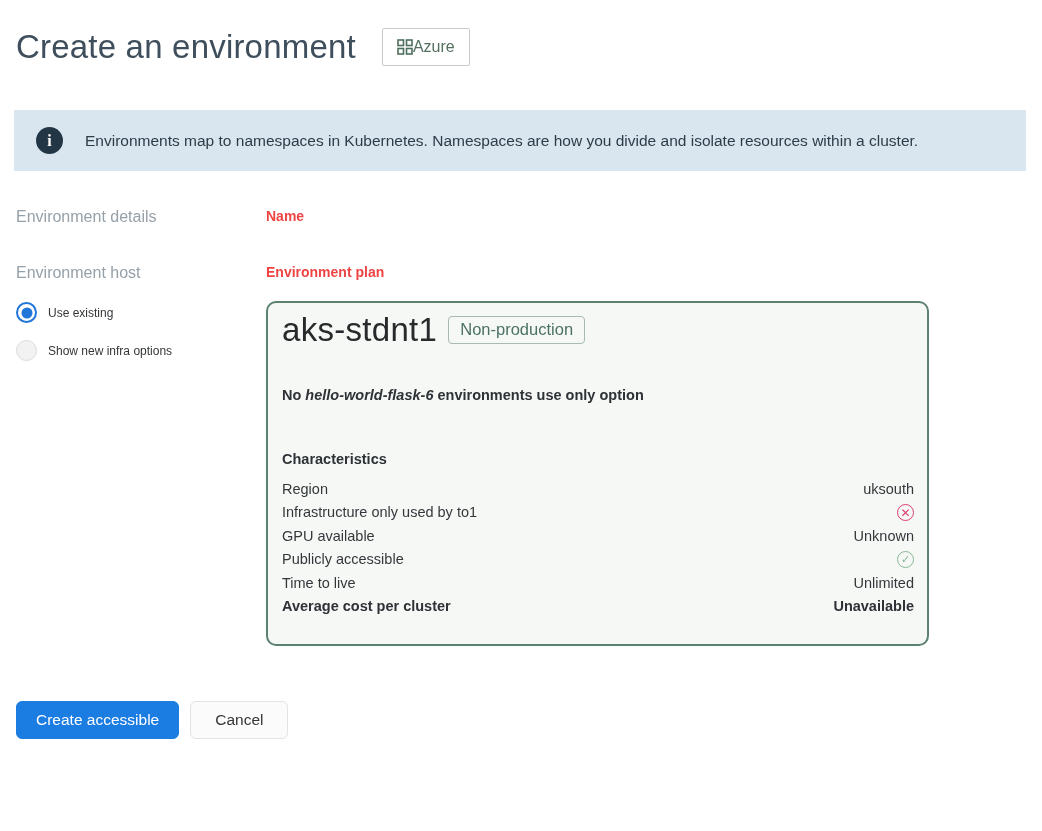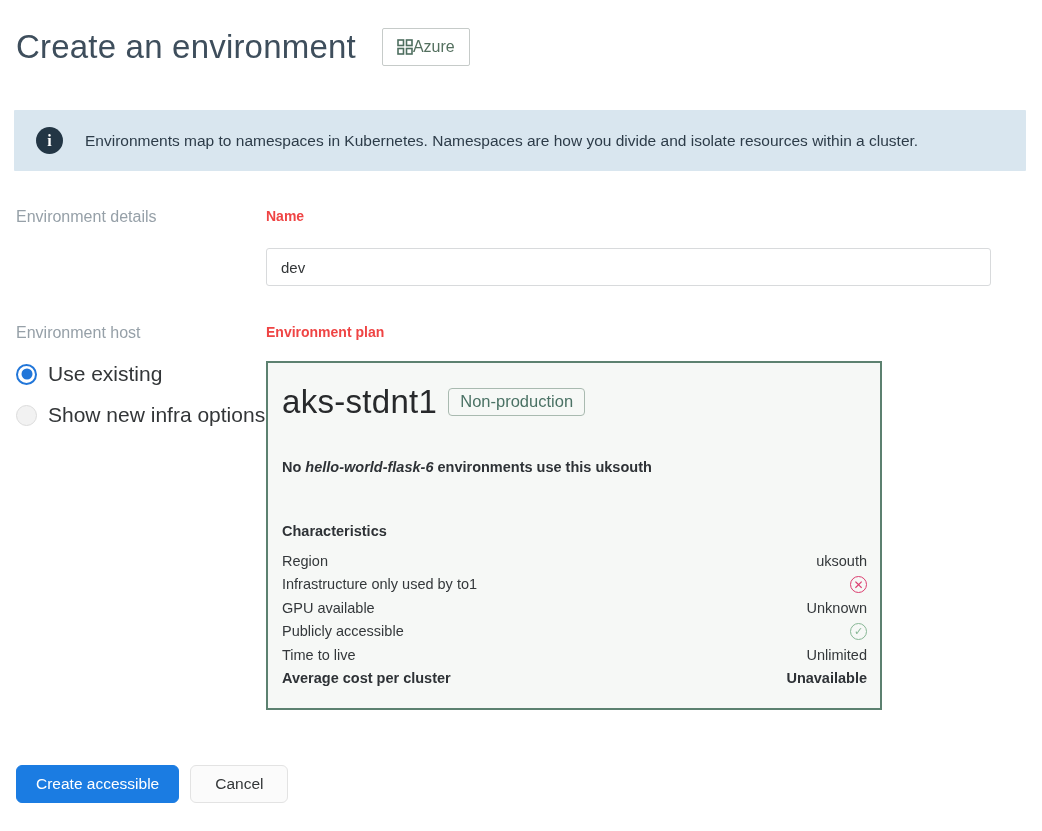--- a/index.html
+++ b/index.html
@@ -59,27 +59,27 @@
   .radio-option { display: flex; align-items: center; gap: 11px; cursor: pointer; }
   .radio-circle {
     width: 21px; height: 21px; border-radius: 50%;
     background: #f2f2f2; border: 1px solid #dcdcdc; position: relative; flex: 0 0 auto;
   }
   .radio-circle.selected { background: #fff; border: 2px solid #2176d9; }
   .radio-circle.selected::after {
     content: ""; position: absolute; left: 50%; top: 50%; transform: translate(-50%,-50%);
     width: 11px; height: 11px; border-radius: 50%; background: #2176d9;
   }
-  .radio-label { font-size: 21px; color: #333638; }
+  .radio-label { font-size: 12px; color: #333638; }
 
   
   .plan-card {
-    margin-top: 21px; width: 616px; min-height: 345px;
-    border: 2px solid #5c8170; border-radius: 0; background: #f6f8f6;
-    padding: 20px 13px 18px 14px;
+    margin-top: 21px; width: 663px; min-height: 345px;
+    border: 2px solid #5c8170; border-radius: 10px; background: #f6f8f6;
+    padding: 8px 13px 18px 14px;
   }
   .plan-title-row { display: flex; align-items: center; gap: 11px; }
   .plan-title { font-size: 33px; font-weight: 400; color: #27292b; letter-spacing: 0.3px; }
   .plan-badge {
     display: inline-block; border: 1.5px solid #a9bab0; border-radius: 4px;
     padding: 3px 11px 4px 11px; font-size: 16.5px; color: #4b7265; background: transparent;
   }
   .usage-note { margin-top: 38px; font-size: 14.5px; font-weight: bold; color: #2e3236; }
   .usage-note .project-name { font-style: italic; }
   .char-title { margin-top: 48px; font-size: 14.5px; font-weight: bold; color: #2e3236; }
@@ -130,21 +130,20 @@
   </div>
 
   <div class="form-grid">
 
     <div class="form-row">
       <div class="left-col">
         <span class="section-label">Environment details</span>
       </div>
       <div class="right-col">
         <label class="field-label">Name</label>
-        <input class="text-input" type="text" value="dev" style="">
       </div>
     </div>
 
     <div class="form-row row-host">
       <div class="left-col">
         <span class="section-label">Environment host</span>
         <div class="radio-group">
           <div class="radio-option">
             <span class="radio-circle selected"></span>
             <span class="radio-label">Use existing</span>
@@ -157,21 +156,21 @@
       </div>
       <div class="right-col">
         <span class="field-label">Environment plan</span>
 
         <div class="plan-card">
           <div class="plan-title-row">
             <span class="plan-title">aks-stdnt1</span>
             <span class="plan-badge">Non-production</span>
           </div>
           <div class="usage-note">
-            <span>No </span><span class="project-name">hello-world-flask-6</span><span> environments use this uksouth</span>
+            <span>No </span><span class="project-name">hello-world-flask-6</span><span> environments use only option</span>
           </div>
           <div class="char-title">Characteristics</div>
           <div class="char-list">
   <div class="char-row">
     <span class="char-label">Region</span>
     <span class="char-value">uksouth</span>
   </div>
 
   <div class="char-row">
     <span class="char-label">Infrastructure only used by to1</span>

